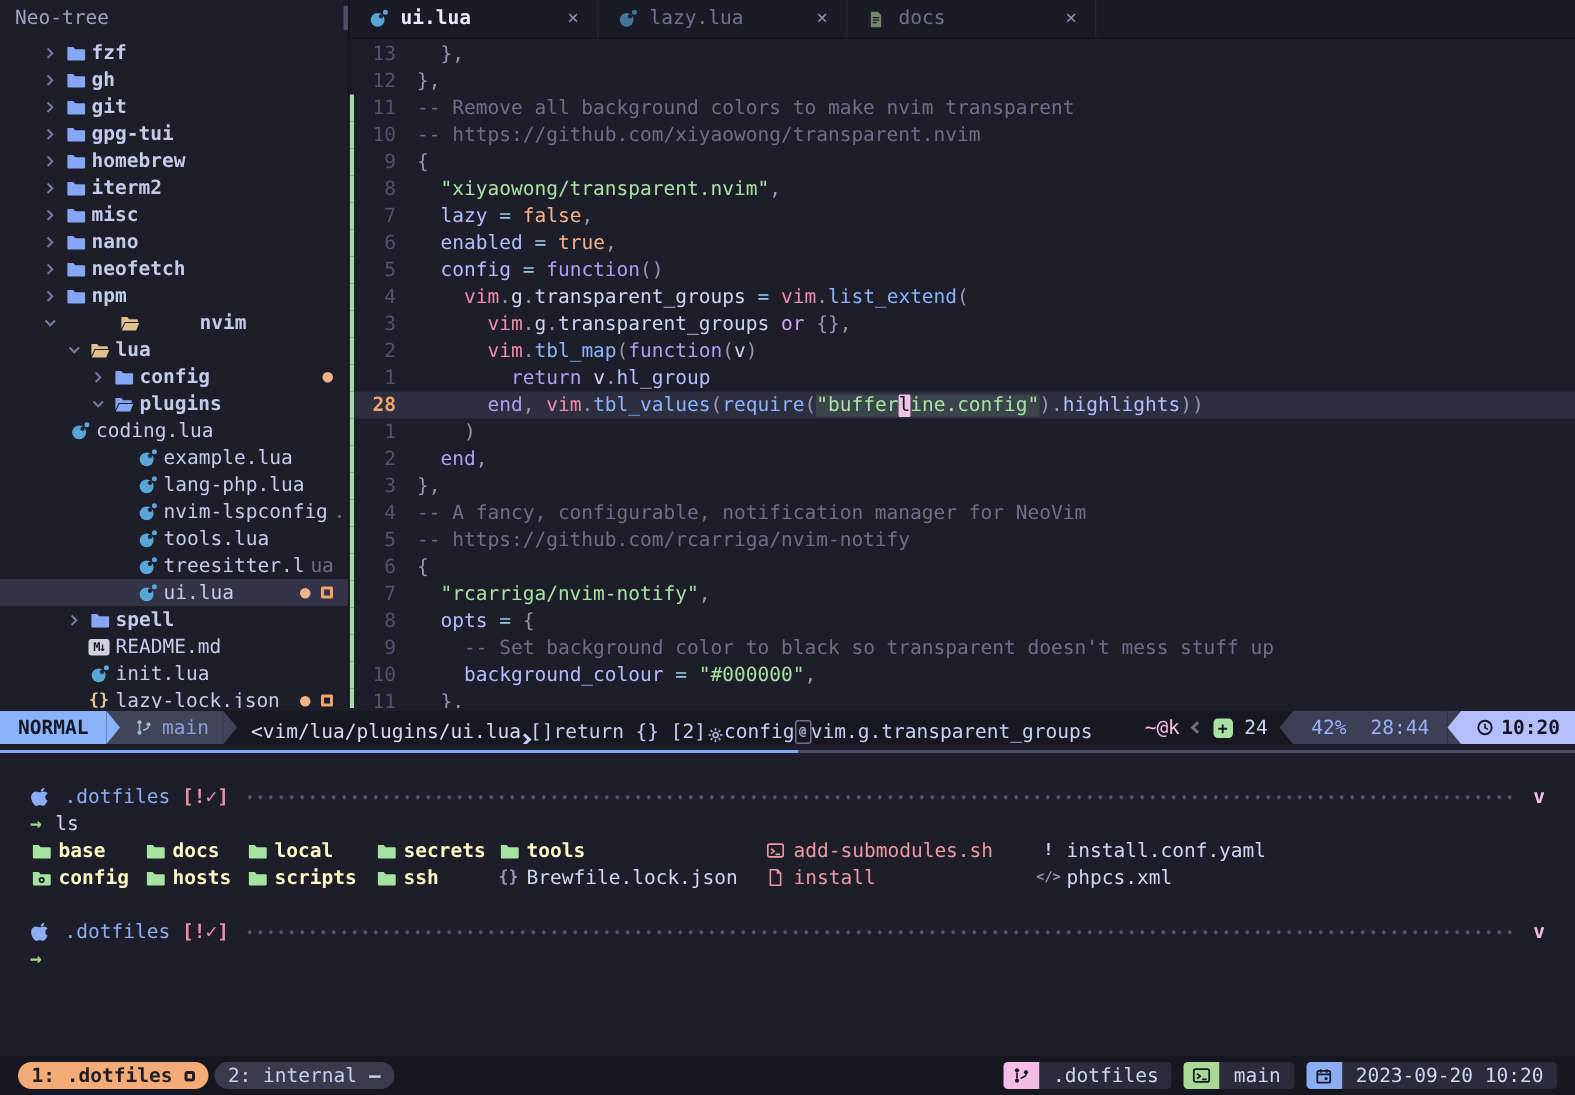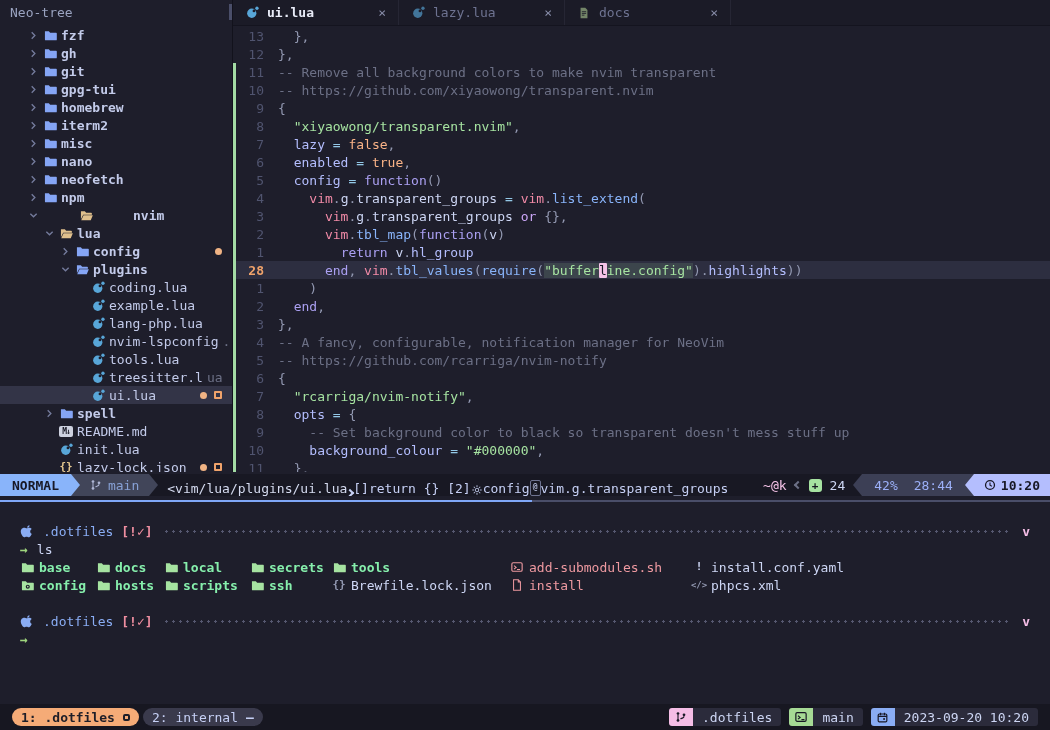--- a/index.html
+++ b/index.html
@@ -88,21 +88,21 @@
 .prompt .gitst{color:#ee8ea0;font-weight:bold}
 .apple{color:#8aadf4;display:inline-flex;margin-right:9px}
 .dotfill{flex:1;height:3px;margin:0 10px;background-image:radial-gradient(circle,#565870 1.2px,transparent 1.4px);background-size:7px 3px;background-position:0 50%;background-repeat:repeat-x}
 .pflag{color:#f5bde6;font-weight:bold}
 .parrow{color:#9fd67e;font-weight:bold;margin-right:9px}
 .cmdtx{color:#cdd6f4}
 .lsgrid{display:grid;grid-template-columns:76px 68px 86px 82px 178px 182px auto;padding-left:20px;height:18px;align-items:center}
 .lscell{display:flex;align-items:center;gap:5px;white-space:nowrap}
 .lscell .icn{width:14px}
 .lscell.dir{color:#a6e3a1}
-.lscell.dir .nm{color:#86efac;font-weight:bold}
+.lscell.dir .nm{color:#fef9c3;font-weight:bold}
 .lscell.exec{color:#ee99a0}
 .lscell.exec .nm{color:#ee99a0}
 .lscell.file{color:#b7bdd8}
 .lscell.file .nm{color:#cdd6f4}
 
 #tmuxbar{height:26px;background:#171721;display:flex;align-items:center;padding:0 12px;gap:8px;flex:none}
 .twin{height:18px;display:flex;align-items:center;padding:0 9px;border-radius:9px;gap:8px}
 .twin.active{background:#f5ab77;color:#1e1e28;font-weight:bold}
 .twin.inactive{background:#3a3a4c;color:#c6d0f5}
 .win-sq{width:7px;height:7px;border:2px solid #1e1e28;border-radius:2px}
@@ -302,21 +302,21 @@
               </svg>
             </span>
             <span class="icn ic-folder-open">
               <svg viewBox="0 0 14 14" width="13" height="13">
                 <path d="M1 2.5h4.2l1.4 1.6H12a.8.8 0 0 1 .8.8v1.2H3.4L1 11z" fill="currentColor"></path>
                 <path d="M3.8 6.8h10L11.6 12.2H1.3z" fill="currentColor"></path>
               </svg>
             </span>
             <span class="lbl">plugins</span>
           </div>
-          <div class="trow" style="padding-left: 76px;">
+          <div class="trow" style="padding-left: 31px;">
             <span class="spc"></span>
             <span class="icn ic-lua">
               <svg viewBox="0 0 14 14" width="13" height="13">
                 <circle cx="6.2" cy="7.8" r="5" fill="currentColor"></circle>
                 <circle cx="11.8" cy="2.4" r="1.8" fill="currentColor"></circle>
                 <circle cx="8.6" cy="5.3" r="1.5" fill="#1e1e2b"></circle>
               </svg>
             </span>
             <span class="lbl">coding.lua</span>
           </div>

